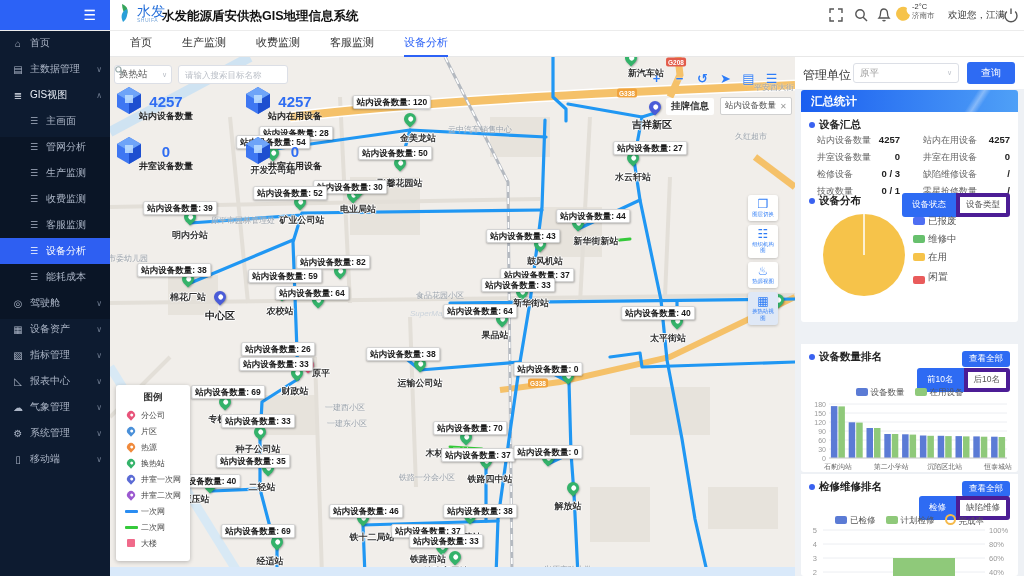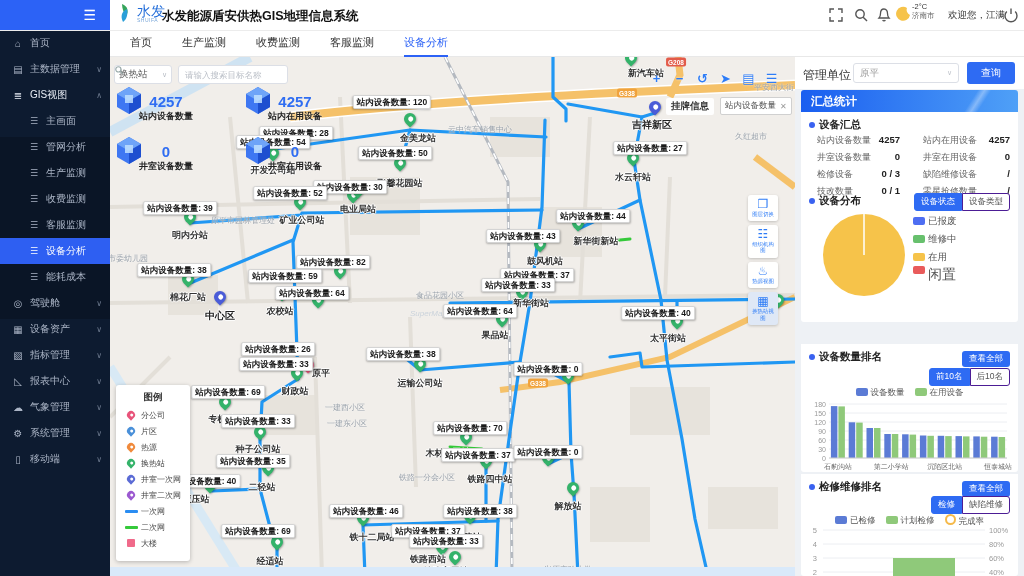--- a/index.html
+++ b/index.html
@@ -85,21 +85,21 @@
   #mgmt-select{position:absolute;left:58px;top:6px;width:106px;height:20px;border:1px solid #dcdfe6;border-radius:3px;background:#fff;font-size:9.5px;color:#999;display:flex;align-items:center;justify-content:space-between;padding:0 6px;box-sizing:border-box;}
   #query-btn{position:absolute;left:172px;top:5px;width:48px;height:22px;background:#2e6bf3;border:0;border-radius:3px;color:#fff;font-size:10px;cursor:pointer;}
   .sec-header{position:absolute;left:6px;width:217px;height:22px;border-radius:3px 3px 0 0;background:linear-gradient(90deg,#1a5ef0,#4fa0f7);color:#fff;font-size:11.5px;font-weight:bold;line-height:22px;padding-left:10px;box-sizing:border-box;overflow:hidden;}
   .sec-header::after{content:"";position:absolute;right:18px;top:-4px;width:40px;height:30px;background:linear-gradient(100deg,rgba(255,255,255,0) 30%,rgba(255,255,255,.35) 45%,rgba(255,255,255,0) 60%);transform:skewX(-25deg);}
   .card{position:absolute;left:6px;width:217px;background:#fff;border-radius:0 0 3px 3px;}
   .bullet-row{position:absolute;left:0;width:100%;height:18px;}
   .bullet-row .dot{position:absolute;left:8px;top:6px;width:6px;height:6px;border-radius:50%;background:#3a62f0;}
   .bullet-row .bt{position:absolute;left:18px;top:2px;font-size:10.5px;font-weight:bold;color:#222;}
   .viewall-btn{position:absolute;right:8px;top:1px;background:#2e6bf3;color:#fff;font-size:8.5px;border:0;border-radius:3px;padding:2px 7px;cursor:pointer;}
   .toggle{position:absolute;display:flex;}
-  .tg{font-size:8.5px;padding:2px 6px;border:1px solid #4c1d95;background:#fff;color:#555;cursor:pointer;}
+  .tg{font-size:8.5px;padding:2px 6px;border:4px solid #4c1d95;background:#fff;color:#555;cursor:pointer;}
   .tg.on{background:#2e6bf3;color:#fff;border-color:#2e6bf3;}
   .tg:first-child{border-radius:3px 0 0 3px;}
   .tg:last-child{border-radius:0 3px 3px 0;}
   .kv .k{font-size:9px;color:#666;}
   .kv .v{font-size:9.5px;color:#222;font-weight:bold;}
   .chart-legend{position:absolute;width:100%;display:flex;justify-content:center;gap:10px;font-size:8.5px;color:#555;align-items:center;}
   .cl-sq{width:12px;height:8px;border-radius:2px;display:inline-block;margin-right:3px;vertical-align:-1px;}
   .cl-ring{width:7px;height:7px;border:2px solid #f5b94a;border-radius:50%;display:inline-block;margin-right:3px;vertical-align:-1px;}
 </style>
 </head>
@@ -643,21 +643,21 @@
         </span>
     </div>
     <svg id="pie-svg" width="110" height="92" style="position:absolute;left:8px;top:98px">
         <circle cx="55" cy="45" r="41" fill="#f6c34a"></circle>
         <line x1="55" y1="45" x2="55" y2="4" stroke="#fff" stroke-width="1.5"></line>
       </svg>
     <div id="pie-legend" style="position:absolute;left:112px;top:100px">
         <div style="display: flex; align-items: center; height: 18px; font-size: 9.5px; color: rgb(85, 85, 85);"><span class="cl-sq" style="background:#4e6ef2"></span>已报废</div>
         <div style="display: flex; align-items: center; height: 18px; font-size: 9.5px; color: rgb(85, 85, 85);"><span class="cl-sq" style="background:#67c06d"></span>维修中</div>
         <div style="display: flex; align-items: center; height: 18px; font-size: 9.5px; color: rgb(85, 85, 85);"><span class="cl-sq" style="background:#f6c34a"></span>在用</div>
-        <div style="display: flex; align-items: flex-start; height: 18px; font-size: 14px; color: rgb(85, 85, 85);"><span class="cl-sq" style="background:#e95b5b"></span>闲置</div>
+        <div style="display: flex; align-items: flex-end; height: 18px; font-size: 10px; color: rgb(85, 85, 85);"><span class="cl-sq" style="background:#e95b5b"></span>闲置</div>
       </div>
   </div>
 
 
   <div class="card" style="top:287px;height:128px">
     <div class="bullet-row" style="top:4px">
       <span class="dot"></span>
       <span class="bt">设备数量排名</span>
       <button class="viewall-btn" style="top:3px">查看全部</button>
     </div>

